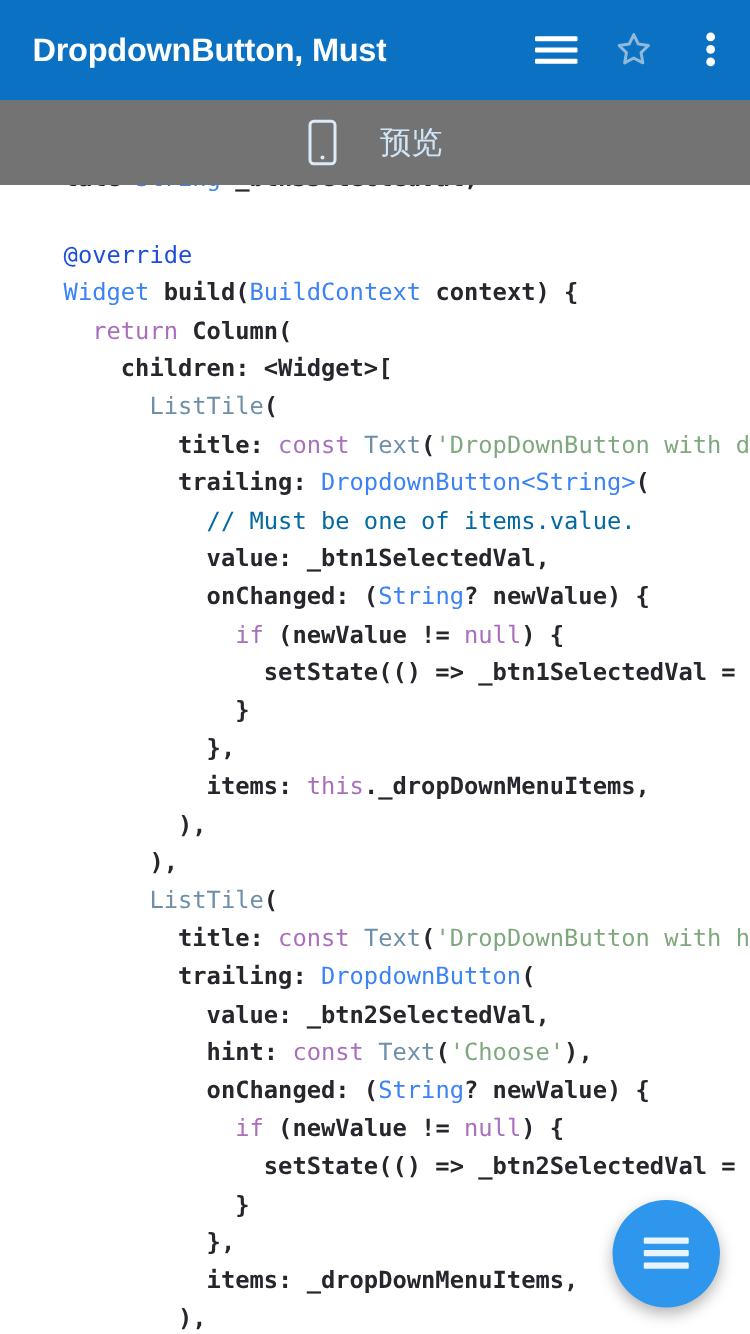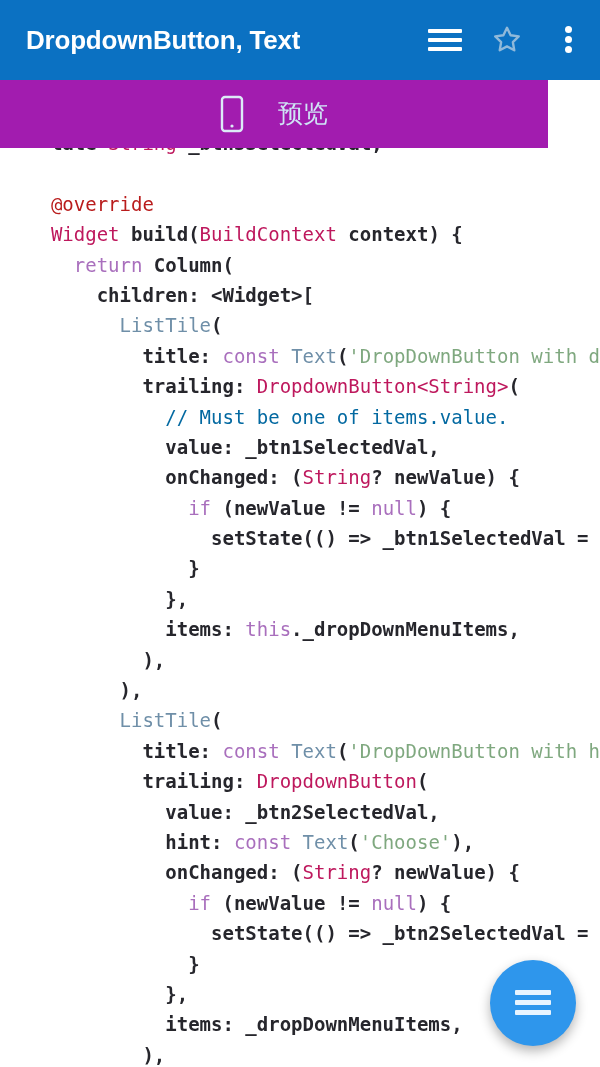--- a/index.html
+++ b/index.html
@@ -81,23 +81,23 @@
     border-radius: 50%; background: #ffffff;
   }
   .dots-ic i:nth-child(1) { top: 2px; }
   .dots-ic i:nth-child(2) { top: 12px; }
   .dots-ic i:nth-child(3) { top: 22px; }
 
   
   .tabbar {
     position: absolute;
     top: 80px; left: 0;
-    width: 548px;
+    width: 600px;
     height: 68px;
-    background: #a21caf;
+    background: #737373;
     display: flex;
   }
 
   .tab {
     flex: 1 1 50%;
     height: 68px;
     display: flex;
     align-items: center;
     justify-content: center;
     position: relative;
@@ -144,22 +144,22 @@
     white-space: pre;
     color: #1f1f26;
     letter-spacing: 0px;
   }
 
   .code-line { height: 30.4px; }
 
   
   .t-plain   { color: #26262c; font-weight: bold; }
   .t-kw      { color: #a96fbd; margin-top: 32px; }
-  .t-anno    { color: #b91c1c; }
-  .t-type    { color: #be185d; margin-top: 27px; }
+  .t-anno    { color: #1d4ed8; }
+  .t-type    { color: #3b82f6; margin-top: 27px; }
   .t-class   { color: #6f8fa8; }
   .t-str     { color: #7fa87f; }
   .t-cmt     { color: #0369a1; }
 
   
   .fab {
     position: absolute;
     left: 490px;
     top: 960px;
     width: 86px;
@@ -180,21 +180,21 @@
   .fab-ham i:nth-child(1) { top: 0px; }
   .fab-ham i:nth-child(2) { top: 10px; }
   .fab-ham i:nth-child(3) { top: 20px; }
 </style>
 </head>
 <body>
 
 <div id="app">
 
   <div class="appbar">
-    <div class="appbar-title">DropdownButton, Text</div>
+    <div class="appbar-title">DropdownButton, Must</div>
 
     <div class="appbar-actions">
 
       <div class="appbar-icon">
         <span class="hamburger-ab">
           <i></i>
             <i></i>
             <i></i>
         </span>
       </div>

